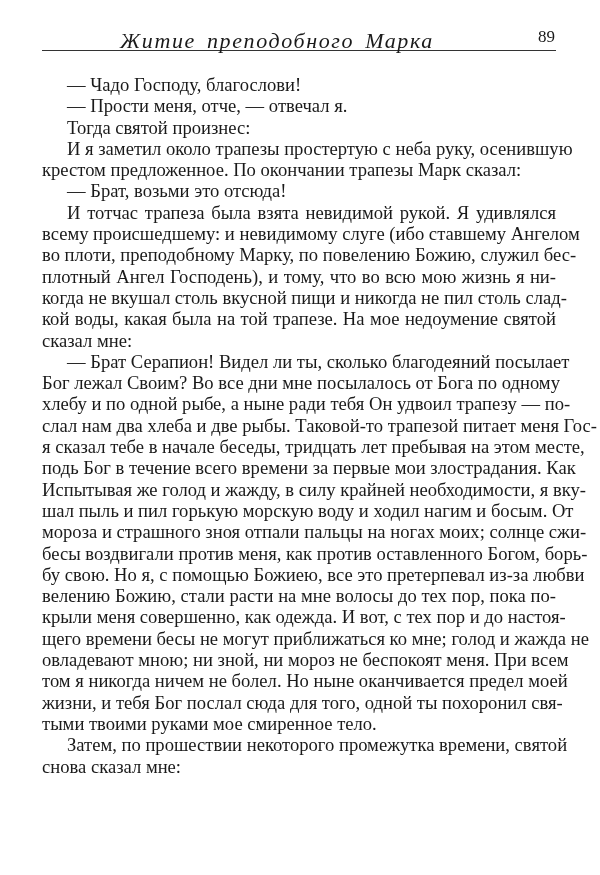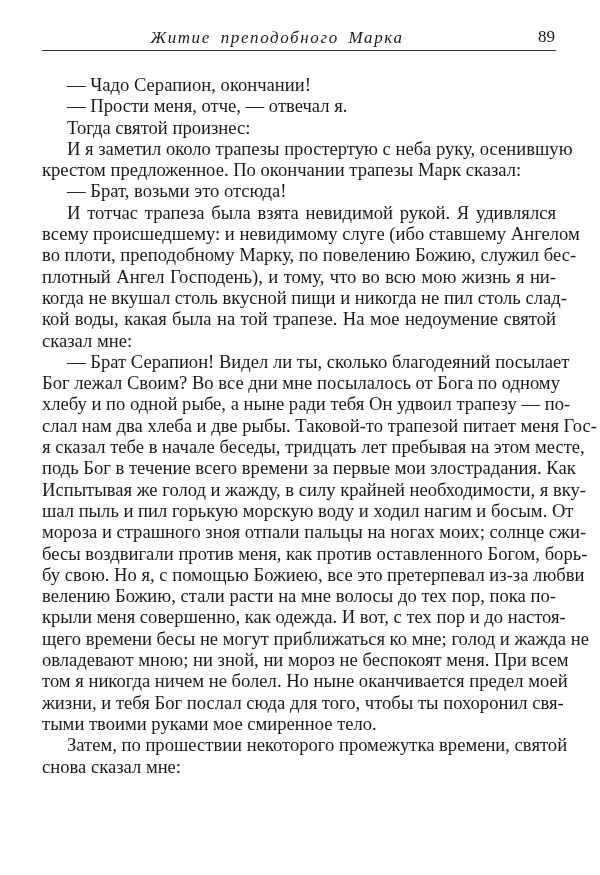--- a/index.html
+++ b/index.html
@@ -23,21 +23,21 @@
     height: 24px;
     border-bottom: 1.3px solid #333;
   }
   .running-title {
     position: absolute;
     left: 0;
     width: 470px;
     text-align: center;
     top: 2px;
     font-style: italic;
-    font-size: 17px;
+    font-size: 22px;
     letter-spacing: 1.6px;
     word-spacing: 4px;
   }
   .page-number {
     position: absolute;
     right: 1px;
     top: 1px;
     font-size: 17px;
   }
   .body-text {
@@ -64,21 +64,21 @@
 </style>
 </head>
 <body>
 
 <div class="running-head">
   <span class="running-title">Житие преподобного Марка</span>
   <span class="page-number">89</span>
 </div>
 
 <div class="body-text" id="body-text">
-    <span class="line indent last">— Чадо Серапион, окончании!</span>
+    <span class="line indent last">— Чадо Господу, благослови!</span>
     <span class="line indent last">— Прости меня, отче, — отвечал я.</span>
     <span class="line indent last">Тогда святой произнес:</span>
     <span class="line indent">И я заметил около трапезы простертую с неба руку, осенившую</span>
     <span class="line last">крестом предложенное. По окончании трапезы Марк сказал:</span>
     <span class="line indent last">— Брат, возьми это отсюда!</span>
     <span class="line indent">И тотчас трапеза была взята невидимой рукой. Я удивлялся</span>
     <span class="line">всему происшедшему: и невидимому слуге (ибо ставшему Ангелом</span>
     <span class="line">во плоти, преподобному Марку, по повелению Божию, служил бес-</span>
     <span class="line">плотный Ангел Господень), и тому, что во всю мою жизнь я ни-</span>
     <span class="line">когда не вкушал столь вкусной пищи и никогда не пил столь слад-</span>
@@ -93,17 +93,17 @@
     <span class="line">Испытывая же голод и жажду, в силу крайней необходимости, я вку-</span>
     <span class="line">шал пыль и пил горькую морскую воду и ходил нагим и босым. От</span>
     <span class="line">мороза и страшного зноя отпали пальцы на ногах моих; солнце сжи-</span>
     <span class="line">бесы воздвигали против меня, как против оставленного Богом, борь-</span>
     <span class="line">бу свою. Но я, с помощью Божиею, все это претерпевал из-за любви</span>
     <span class="line">велению Божию, стали расти на мне волосы до тех пор, пока по-</span>
     <span class="line">крыли меня совершенно, как одежда. И вот, с тех пор и до настоя-</span>
     <span class="line">щего времени бесы не могут приближаться ко мне; голод и жажда не</span>
     <span class="line">овладевают мною; ни зной, ни мороз не беспокоят меня. При всем</span>
     <span class="line">том я никогда ничем не болел. Но ныне оканчивается предел моей</span>
-    <span class="line">жизни, и тебя Бог послал сюда для того, чтобы ты похоронил свя-</span>
+    <span class="line">жизни, и тебя Бог послал сюда для того, одной ты похоронил свя-</span>
     <span class="line last">тыми твоими руками мое смиренное тело.</span>
     <span class="line indent">Затем, по прошествии некоторого промежутка времени, святой</span>
     <span class="line last">снова сказал мне:</span>
   </div>
 
 </body></html>

